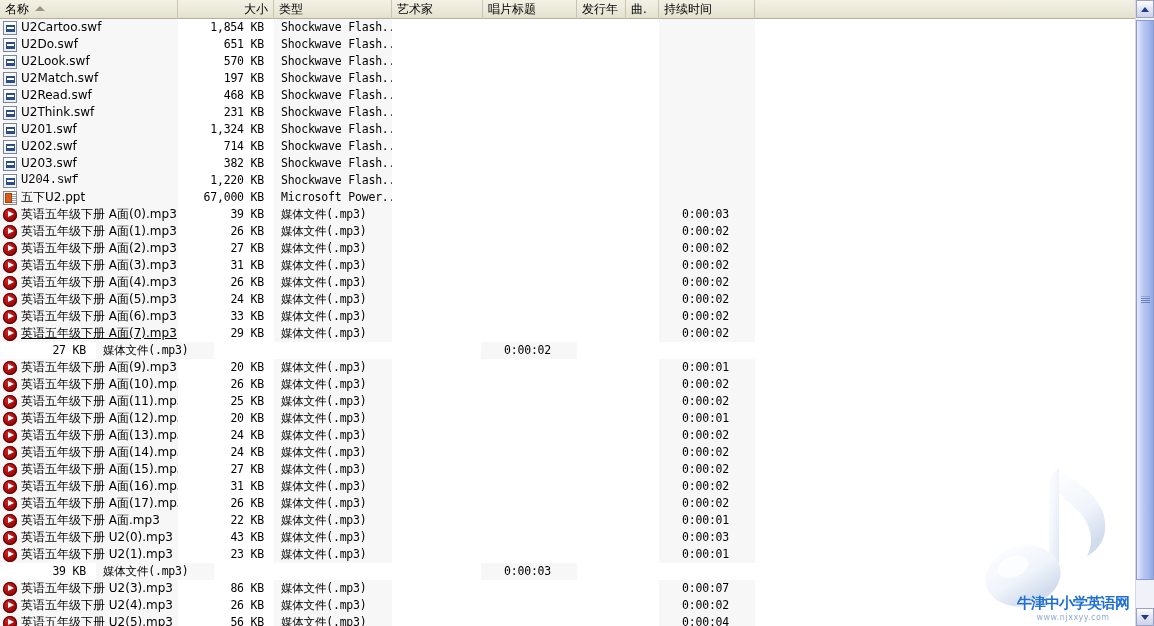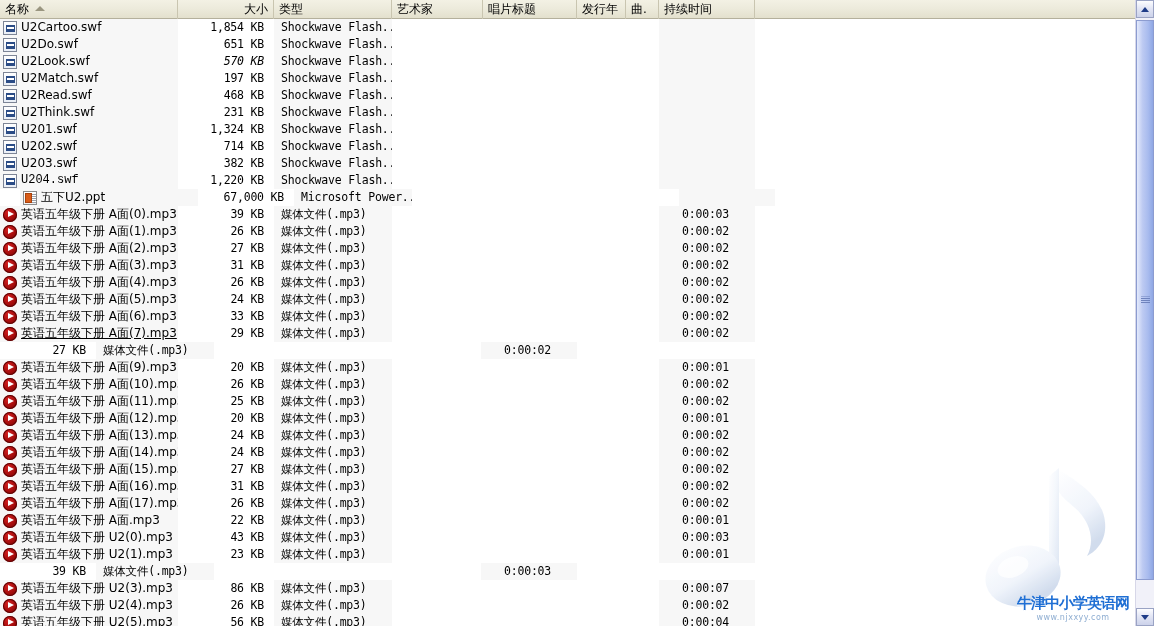--- a/index.html
+++ b/index.html
@@ -304,21 +304,21 @@
         <div class="cell album" style="width: 94px;"></div>
         <div class="cell year" style="width: 49px;"></div>
         <div class="cell track" style="width: 33px;"></div>
         <div class="cell duration" style="width: 96px;"></div>
       </div>
       <div class="row">
         <div class="cell name" style="width: 178px;">
           <span class="ico swf"></span>
           <span>U2Look.swf</span>
         </div>
-        <div class="cell size" style="width: 96px; font-style: italic;">570 KB</div>
+        <div class="cell size" style="width: 96px;">570 KB</div>
         <div class="cell type" style="width: 118px;">Shockwave Flash...</div>
         <div class="cell artist" style="width: 91px;"></div>
         <div class="cell album" style="width: 94px;"></div>
         <div class="cell year" style="width: 49px;"></div>
         <div class="cell track" style="width: 33px;"></div>
         <div class="cell duration" style="width: 96px;"></div>
       </div>
       <div class="row">
         <div class="cell name" style="width: 178px;">
           <span class="ico swf"></span>
@@ -404,21 +404,21 @@
         </div>
         <div class="cell size" style="width: 96px;">1,220 KB</div>
         <div class="cell type" style="width: 118px;">Shockwave Flash...</div>
         <div class="cell artist" style="width: 91px;"></div>
         <div class="cell album" style="width: 94px;"></div>
         <div class="cell year" style="width: 49px;"></div>
         <div class="cell track" style="width: 33px;"></div>
         <div class="cell duration" style="width: 96px;"></div>
       </div>
       <div class="row">
-        <div class="cell name" style="width: 178px; margin-left: 20px;">
+        <div class="cell name" style="width: 178px;">
           <span class="ico ppt"></span>
           <span>五下U2.ppt</span>
         </div>
         <div class="cell size" style="width: 96px;">67,000 KB</div>
         <div class="cell type" style="width: 118px;">Microsoft Power...</div>
         <div class="cell artist" style="width: 91px;"></div>
         <div class="cell album" style="width: 94px;"></div>
         <div class="cell year" style="width: 49px;"></div>
         <div class="cell track" style="width: 33px;"></div>
         <div class="cell duration" style="width: 96px;"></div>

